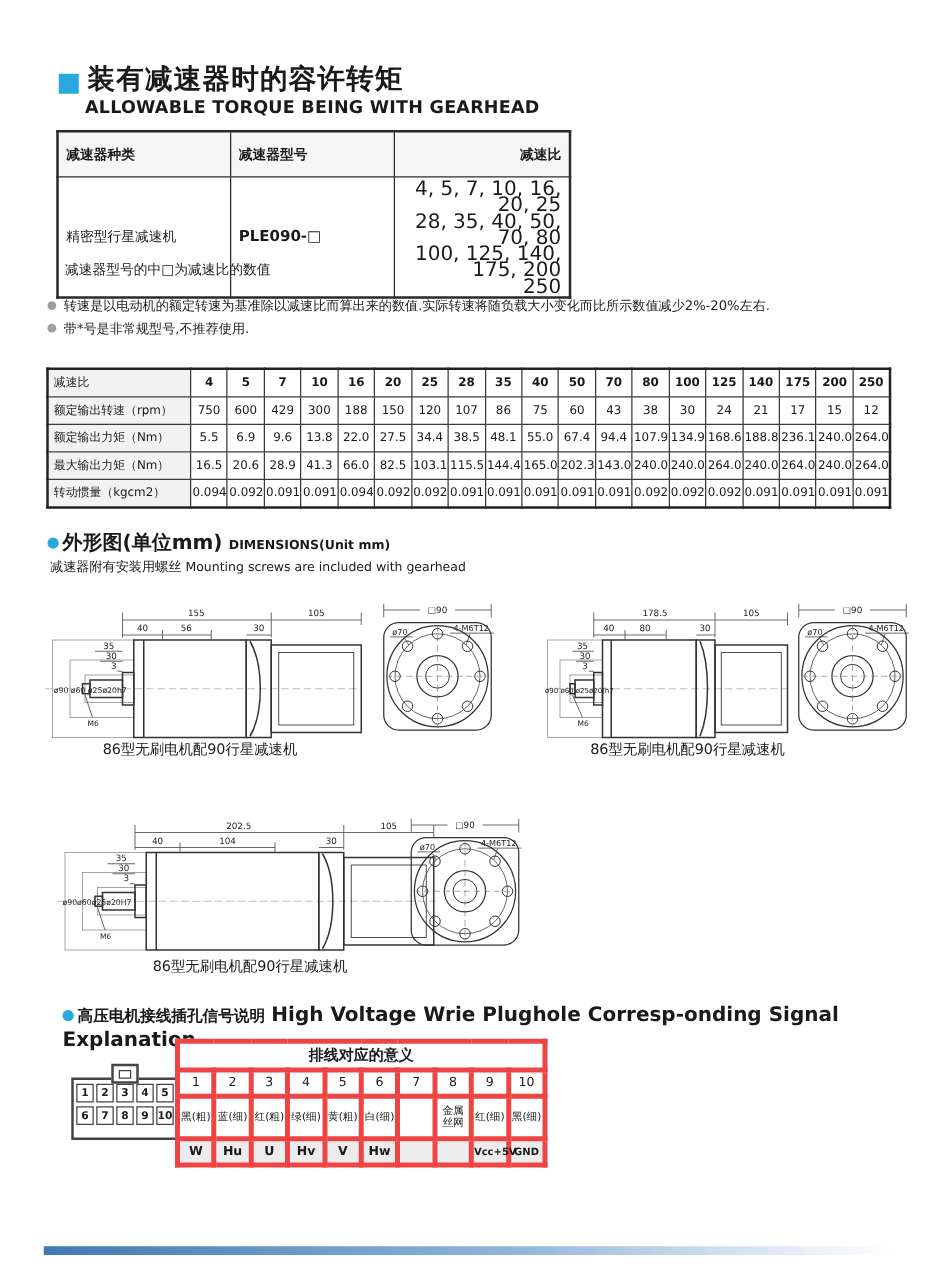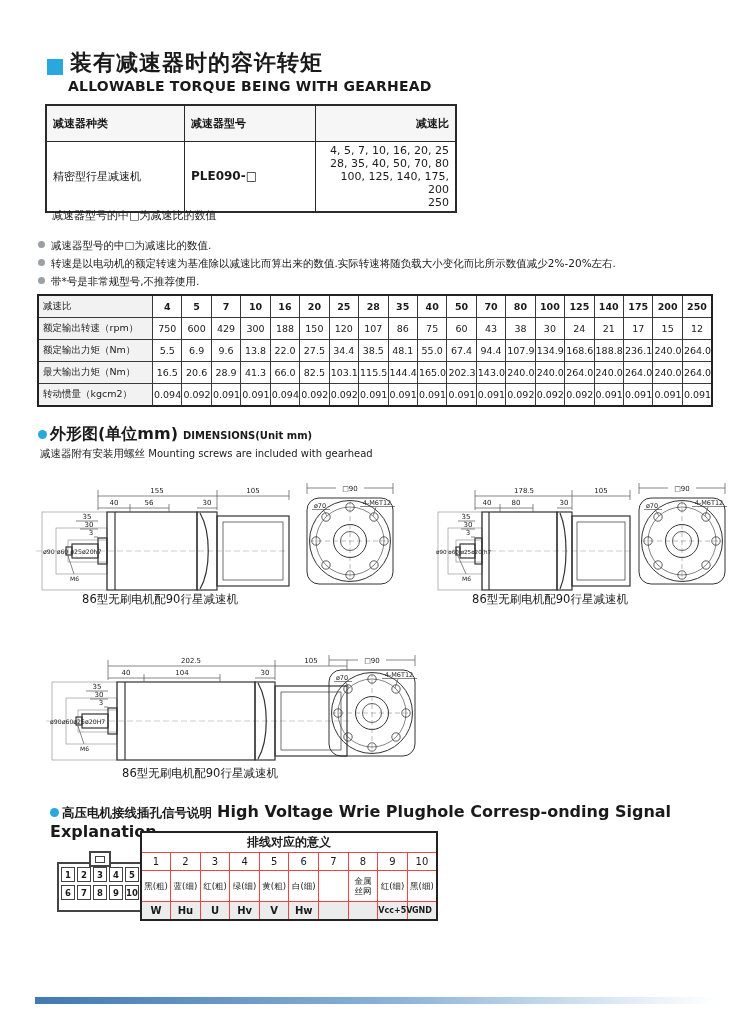--- a/index.html
+++ b/index.html
@@ -13,21 +13,21 @@
   .title-en{position:absolute;left:68px;top:78px;font-size:14px;font-weight:bold;letter-spacing:0.2px;}
 
   
   table{border-collapse:collapse;padding-left:48px;}
   .t1{position:absolute;left:45px;top:104px;width:370px;table-layout:fixed;border:2px solid #2a2a2a;}
   .t1 th,.t1 td{border:1px solid #2a2a2a;padding:2px 6px;font-size:11px;text-align:left;vertical-align:middle;}
   .t1 tr.hd{height:36px;background:#f6f6f6;}
   .t1 tr.bd{height:62px;background:#fff;}
   .t1 .r{text-align:right;}
   .t1 .model{font-weight:bold;font-size:12px;}
-  .t1 .ratios div{font-size:11px;line-height:13px;text-align:right;}
+  .t1 .ratios div{font-size:16px;line-height:13px;text-align:right;}
   .t1-note{position:absolute;left:52px;top:208px;font-size:11px;}
 
   
   .notes{position:absolute;left:38px;top:238px;width:690px;}
   .note-line{display:flex;align-items:flex-start;margin-bottom:4px;}
   .note-dot{flex:0 0 auto;width:7px;height:7px;border-radius:50%;background:#9aa0a6;margin:3px 6px 0 0;}
   .note-txt{font-size:10.5px;line-height:14px;}
 
   
   .spec{position:absolute;left:37px;top:294px;width:676px;table-layout:fixed;border:2px solid #222;}
@@ -51,21 +51,21 @@
   .sig-hdr .cn{font-size:12.5px;font-weight:bold;}
   .sig-hdr .en{font-size:16px;font-weight:bold;}
 
   .connector{position:absolute;left:57px;top:862px;width:82px;height:46px;border:2px solid #444;background:#fff;}
   .latch{position:absolute;left:30px;top:-13px;width:18px;height:12px;border:2px solid #444;background:#fff;display:flex;align-items:center;justify-content:center;}
   .latch-in{width:8px;height:5px;border:1px solid #444;}
   .pinrow{display:flex;justify-content:center;margin-top:3px;}
   .pinrow div{width:12px;height:13px;border:1px solid #444;margin:0 1px;font-size:8.5px;font-weight:bold;display:flex;align-items:center;justify-content:center;}
 
   .sig{position:absolute;left:140px;top:831px;width:298px;table-layout:fixed;border:2px solid #222;background:#fff;}
-  .sig th,.sig td{border:1px solid #ef4444;text-align:center;vertical-align:middle;padding:0;}
+  .sig th,.sig td{border:4px solid #ef4444;text-align:center;vertical-align:middle;padding:0;}
   .sig th{font-size:12px;height:19px;font-weight:bold;}
   .sig .pins td{font-size:10px;height:17px;}
   .sig .wires td{font-size:8.5px;height:30px;line-height:10px;white-space:pre-line;}
   .sig .sigrow td{font-size:10px;font-weight:bold;height:17px;background:#ececec;}
   .sig .sigrow td:nth-child(n+9){font-size:8px;}
 
   .bottom-bar{position:absolute;left:35px;top:997px;width:680px;height:7px;
     background:linear-gradient(to right,#4179b4,#8fb5d9 55%,#e8f0f8 90%,#ffffff);}
 </style>
 </head>
@@ -92,24 +92,20 @@
             <div>28, 35, 40, 50, 70, 80</div>
             <div>100, 125, 140, 175, 200</div>
             <div>250</div>
           </td>
     </tr>
   </tbody>
     </table>
   <div class="t1-note">减速器型号的中□为减速比的数值</div>
 
   <div class="notes">
-    <div class="note-line">
-        <span class="note-dot"></span>
-        <span class="note-txt">减速器型号的中□为减速比的数值.</span>
-      </div>
     <div class="note-line">
         <span class="note-dot"></span>
         <span class="note-txt">转速是以电动机的额定转速为基准除以减速比而算出来的数值.实际转速将随负载大小变化而比所示数值减少2%-20%左右.</span>
       </div>
     <div class="note-line">
         <span class="note-dot"></span>
         <span class="note-txt">带*号是非常规型号,不推荐使用.</span>
       </div>
   </div>
 

